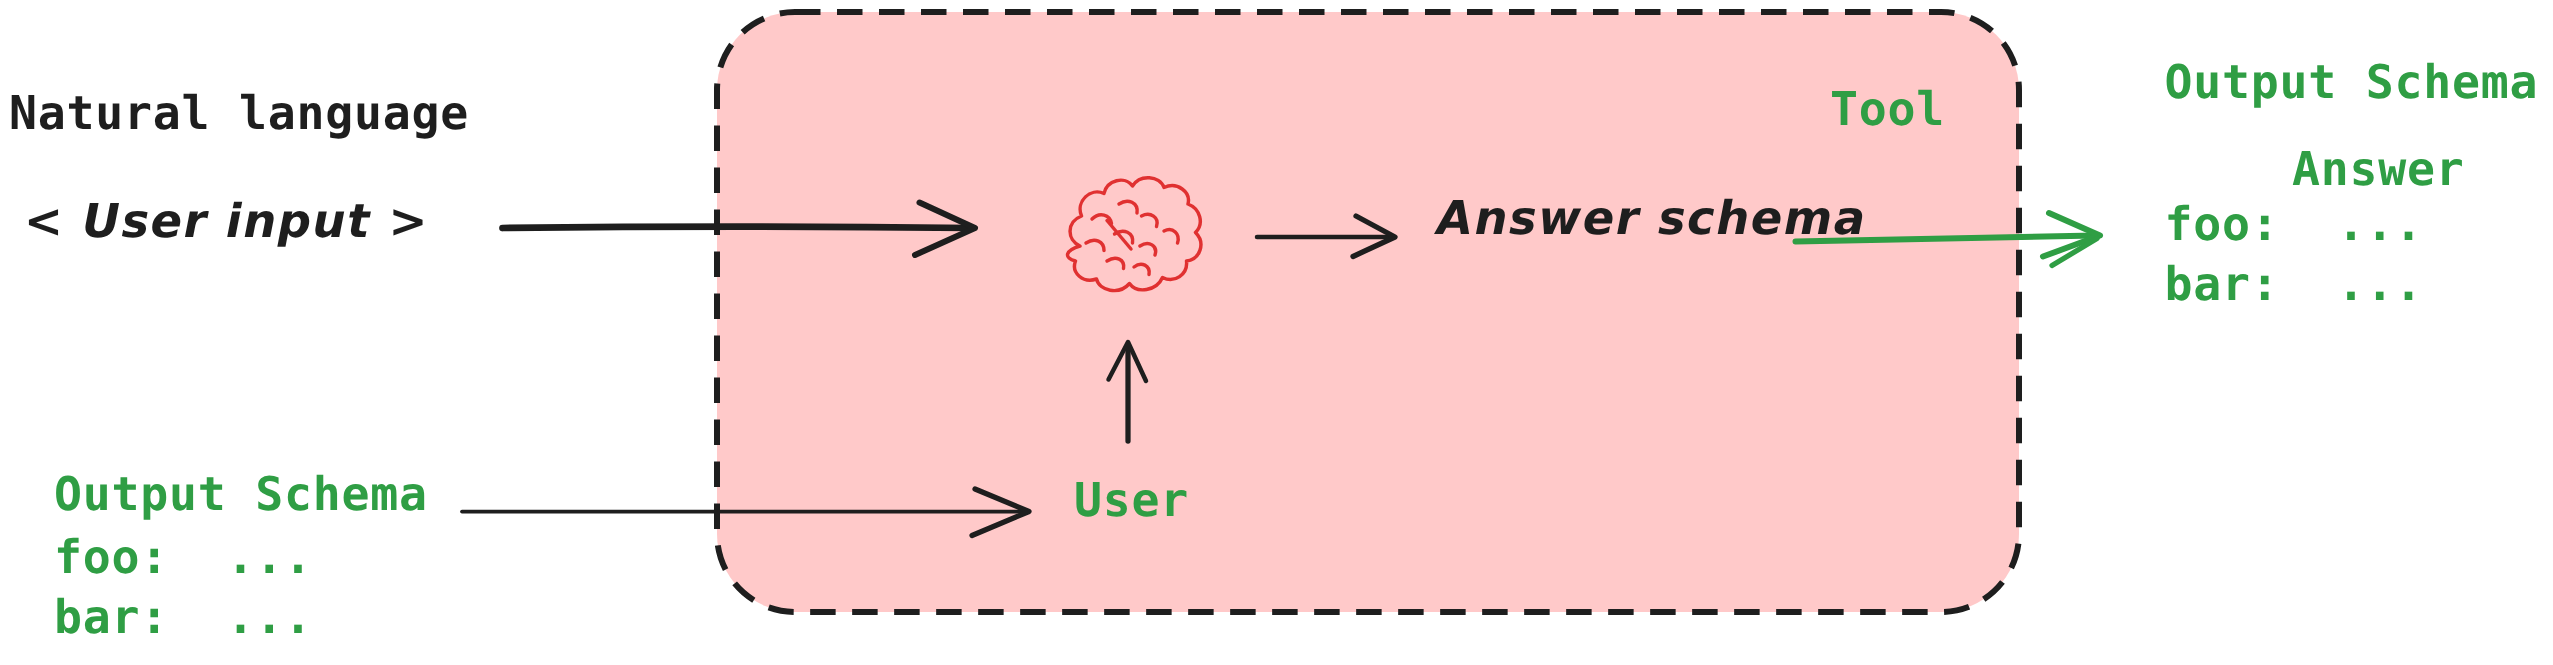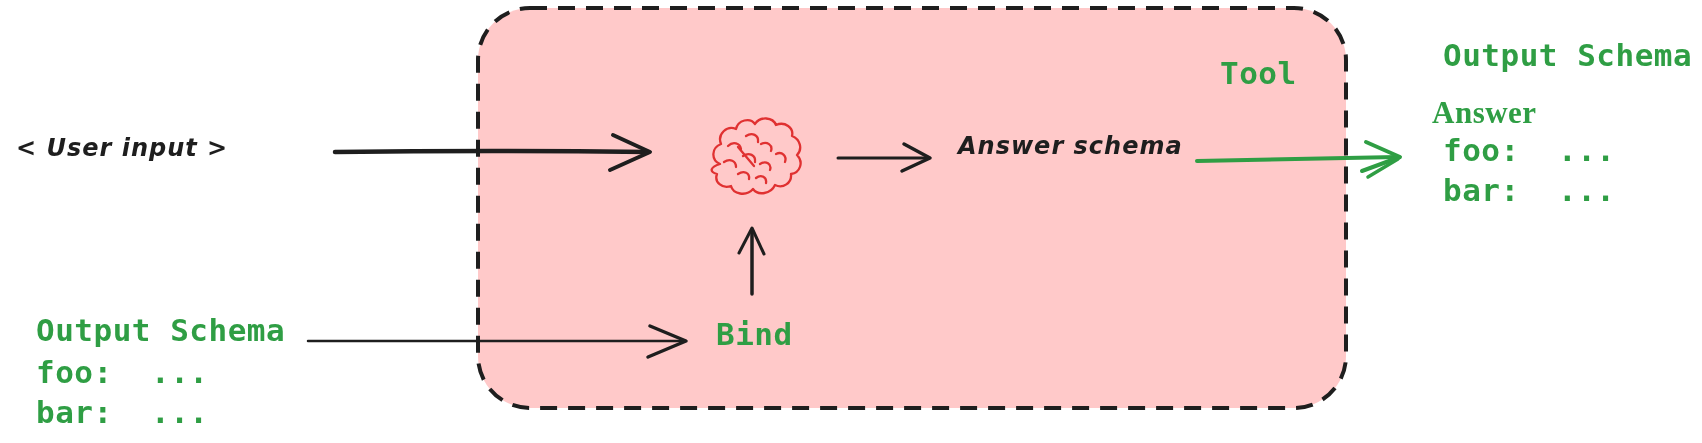--- a/index.html
+++ b/index.html
@@ -24,40 +24,40 @@
   .mono {
     font-family: "DejaVu Sans Mono", "Liberation Mono", monospace;
     font-weight: bold;
     font-size: 31px;
     letter-spacing: 0.5px;
   }
   .hand {
     font-family: "DejaVu Sans", "Liberation Sans", sans-serif;
     font-style: italic;
     font-weight: 600;
-    font-size: 24px;
+    font-size: 31px;
     letter-spacing: 1px;
   }
   .black { color: var(--black, #1e1e1e); }
   .green { color: var(--green, #2f9e44); }
 
   
   #natural-language { left: 6px;    top: 58px;  }
   #user-input       { left: 16px;   top: 130px; }
   #left-schema-title{ left: 36px;   top: 312px; }
   #left-schema-foo  { left: 36px;   top: 354px; }
   #left-schema-bar  { left: 36px;   top: 394px; }
 
   #bind-schema      { left: 578px;  top: 55px;  }
   #parse            { left: 1220px; top: 55px;  }
   #answer-string    { left: 958px;  top: 128px; }
   #tool             { left: 716px;  top: 316px; }
 
   #right-schema-title { left: 1443px; top: 37px;  }
-  #right-answer       { left: 1432px; top: 95px; font-family: Liberation Serif, serif;  }
+  #right-answer       { left: 1528px; top: 95px;  }
   #right-schema-foo   { left: 1443px; top: 132px; }
   #right-schema-bar   { left: 1443px; top: 172px; }
 </style>
 </head>
 <body>
 
 <div id="canvas" style="--bg: #ffffff; --black: #1e1e1e; --green: #2f9e44; --red: #e03131; --pink_fill: #ffc9c9;">
 
   <svg id="diagram-svg" viewBox="0 0 1702 443" xmlns="http://www.w3.org/2000/svg">
 
@@ -100,27 +100,28 @@
       <path d="M308 341 L682 341" stroke-width="2.5"></path>
       <path d="M650 326 L686 341 L648 357" stroke-width="3.5"></path>
     </g>
 
     <g fill="none" stroke="#1e1e1e" stroke-linecap="round" stroke-linejoin="round">
       <path d="M752 294 L752 231" stroke-width="3.5"></path>
       <path d="M739 253 L752 228 L764 254" stroke-width="3"></path>
     </g>
   </svg>
 
+  <div id="natural-language" class="label mono black">Natural language</div>
   <div id="user-input" class="label hand black">&lt; User input &gt;</div>
   <div id="left-schema-title" class="label mono green">Output Schema</div>
   <div id="left-schema-foo" class="label mono green">foo:  ...</div>
   <div id="left-schema-bar" class="label mono green">bar:  ...</div>
 
   <div id="parse" class="label mono green">Tool</div>
   <div id="answer-string" class="label hand black">Answer schema</div>
-  <div id="tool" class="label mono green">Bind</div>
+  <div id="tool" class="label mono green">User</div>
 
   <div id="right-schema-title" class="label mono green">Output Schema</div>
   <div id="right-answer" class="label mono green">Answer</div>
   <div id="right-schema-foo" class="label mono green">foo:  ...</div>
   <div id="right-schema-bar" class="label mono green">bar:  ...</div>
 
 </div>
 
 </body></html>

